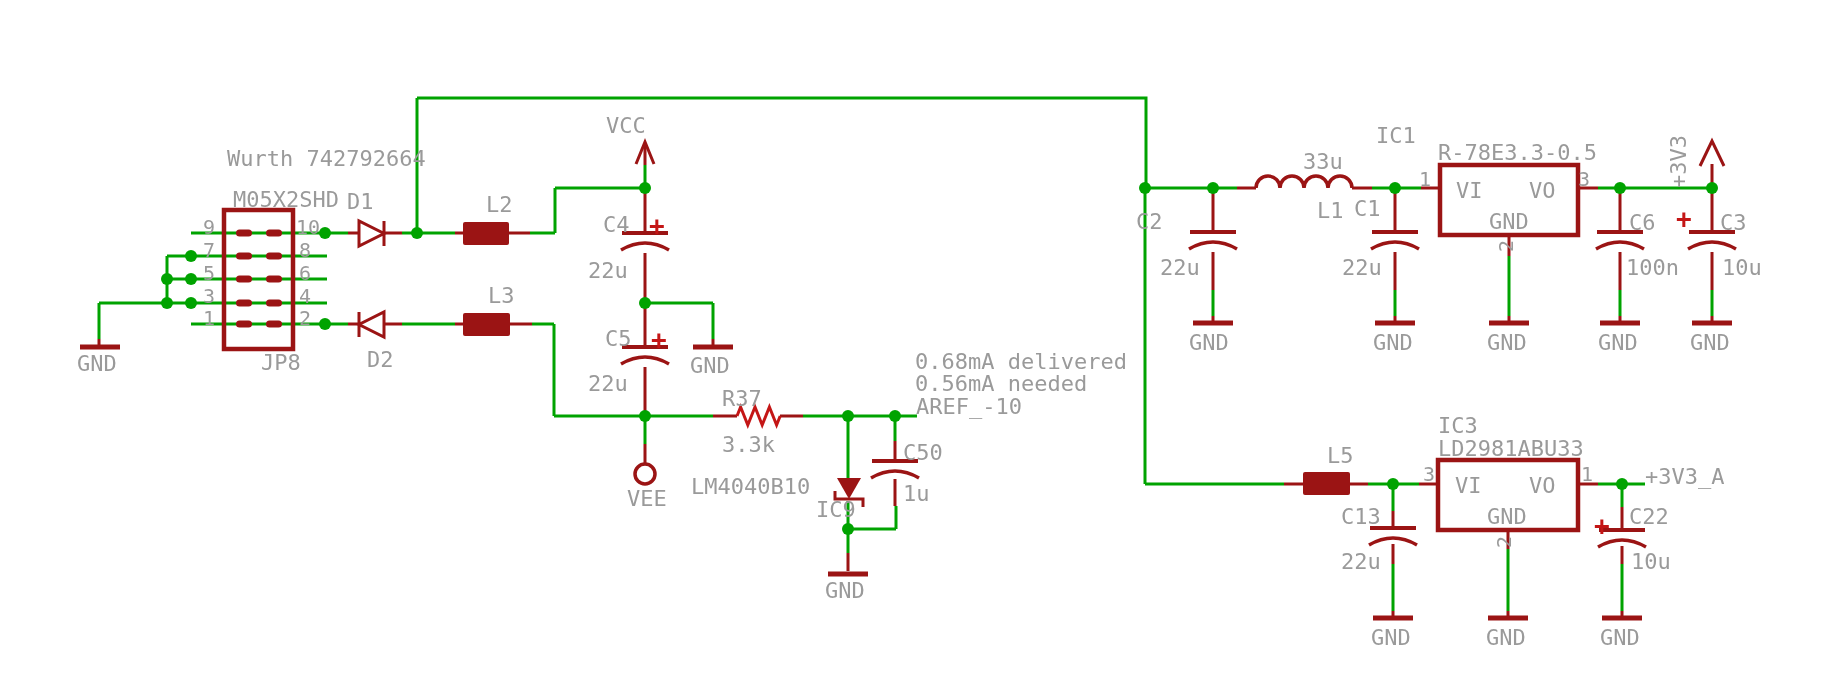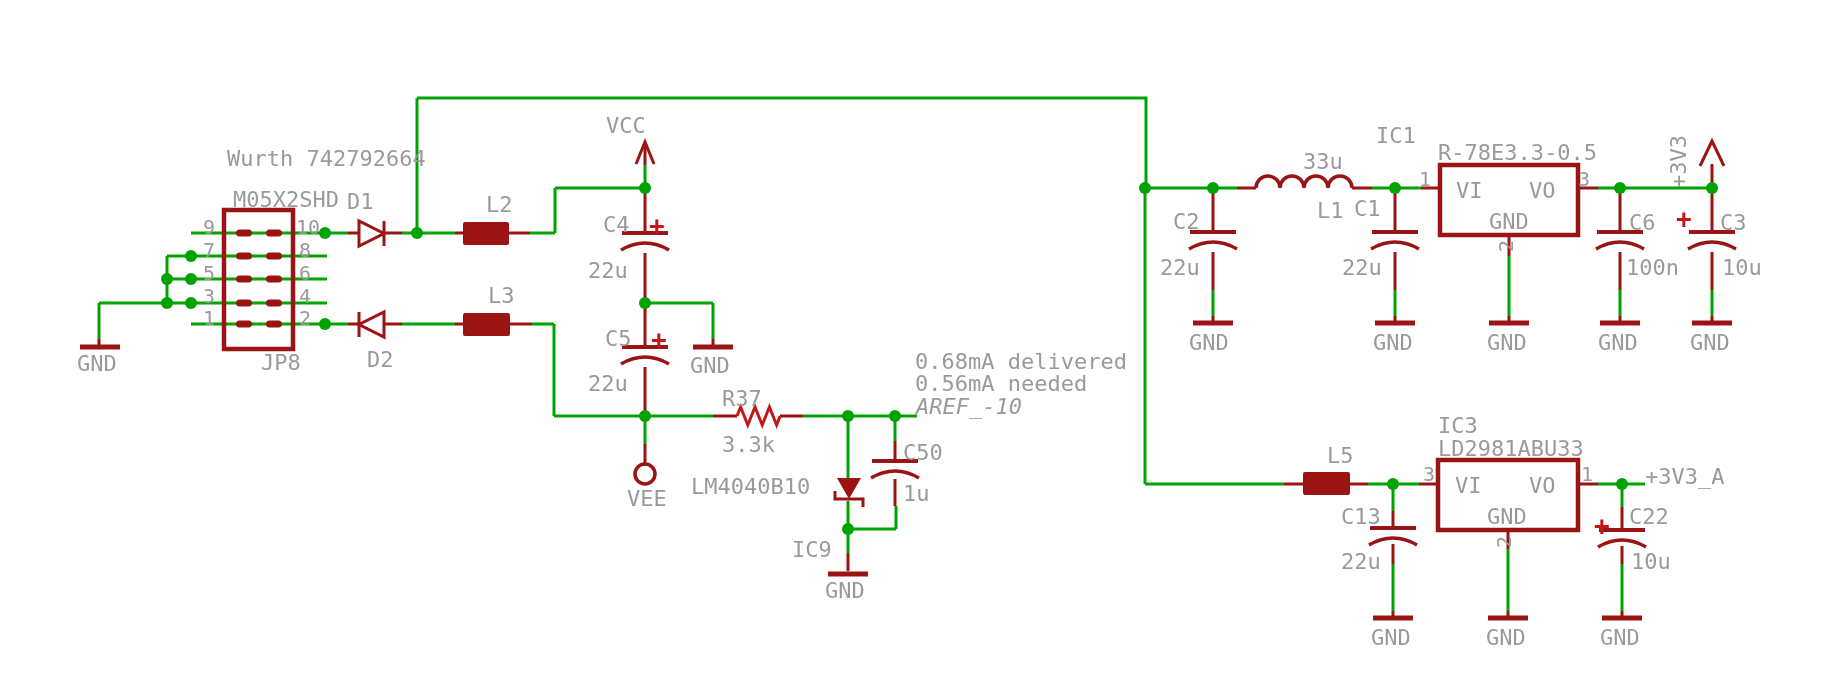--- a/index.html
+++ b/index.html
@@ -234,28 +234,28 @@
       <div class="lbl" style="left: 588px; top: 260px;">22u</div>
       <div class="lbl" style="left: 488px; top: 285px;">L3</div>
       <div class="lbl" style="left: 605px; top: 328px;">C5</div>
       <div class="lbl" style="left: 651px; top: 327px; font-size: 26px; color: var(--accent); font-weight: 700;">+</div>
       <div class="lbl" style="left: 588px; top: 373px;">22u</div>
       <div class="lbl" style="left: 690px; top: 355px;">GND</div>
       <div class="lbl" style="left: 627px; top: 488px;">VEE</div>
       <div class="lbl" style="left: 722px; top: 388px;">R37</div>
       <div class="lbl" style="left: 722px; top: 434px;">3.3k</div>
       <div class="lbl" style="left: 691px; top: 476px;">LM4040B10</div>
-      <div class="lbl" style="left: 792px; top: 499px; margin-top: 40px;">IC9</div>
+      <div class="lbl" style="left: 816px; top: 499px;">IC9</div>
       <div class="lbl" style="left: 903px; top: 442px;">C50</div>
       <div class="lbl" style="left: 903px; top: 483px;">1u</div>
       <div class="lbl" style="left: 825px; top: 580px;">GND</div>
       <div class="lbl" style="left: 915px; top: 351px;">0.68mA delivered</div>
       <div class="lbl" style="left: 915px; top: 373px;">0.56mA needed</div>
-      <div class="lbl" style="left: 916px; top: 396px; font-style: italic;">AREF_-10</div>
-      <div class="lbl" style="left: 1173px; top: 211px;">C2</div>
+      <div class="lbl" style="left: 916px; top: 396px;">AREF_-10</div>
+      <div class="lbl" style="left: 1136px; top: 211px;">C2</div>
       <div class="lbl" style="left: 1160px; top: 257px;">22u</div>
       <div class="lbl" style="left: 1189px; top: 332px;">GND</div>
       <div class="lbl" style="left: 1303px; top: 151px;">33u</div>
       <div class="lbl" style="left: 1317px; top: 200px;">L1</div>
       <div class="lbl" style="left: 1354px; top: 198px;">C1</div>
       <div class="lbl" style="left: 1342px; top: 257px;">22u</div>
       <div class="lbl" style="left: 1373px; top: 332px;">GND</div>
       <div class="lbl" style="left: 1376px; top: 119px; margin-top: 6px;">IC1</div>
       <div class="lbl" style="left: 1438px; top: 142px;">R-78E3.3-0.5</div>
       <div class="lbl" style="left: 1419px; top: 169px; font-size: 20px;">1</div>

